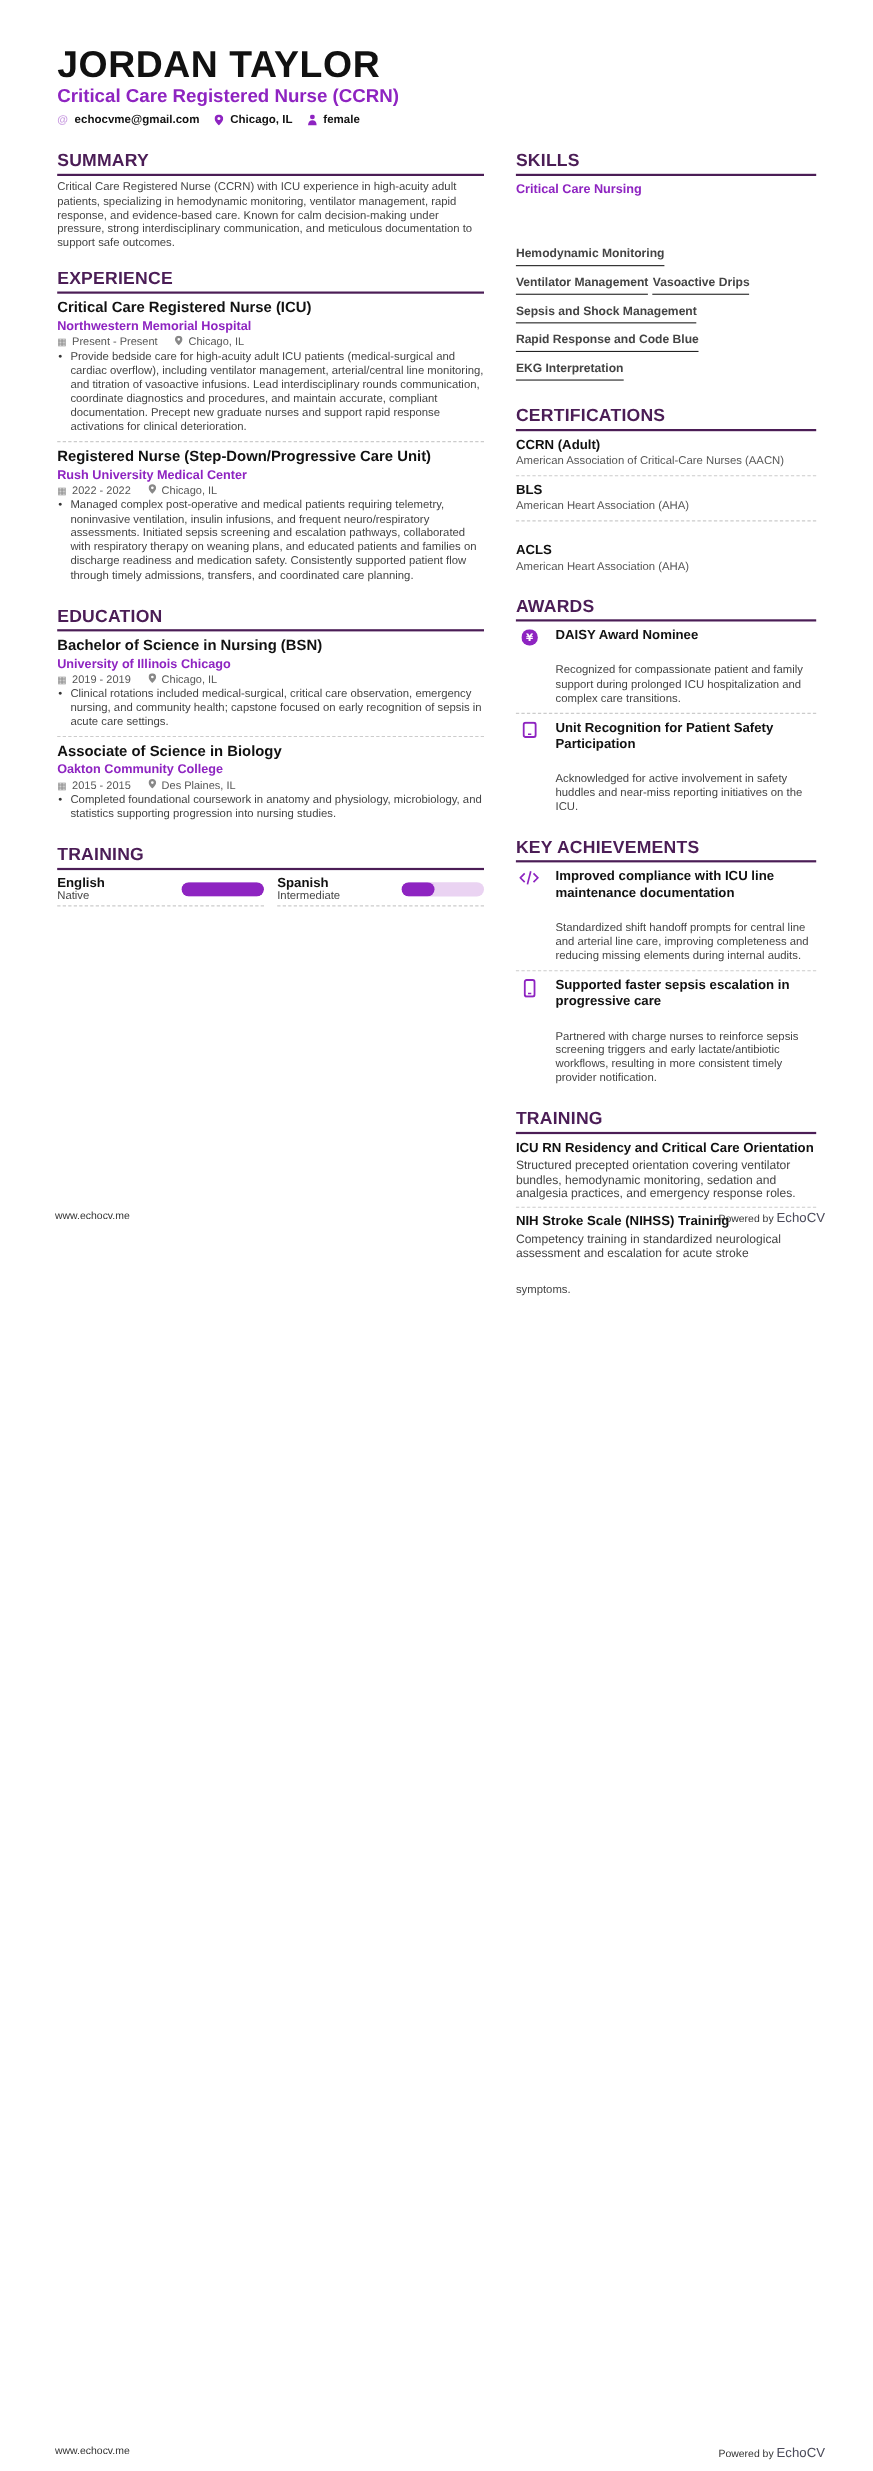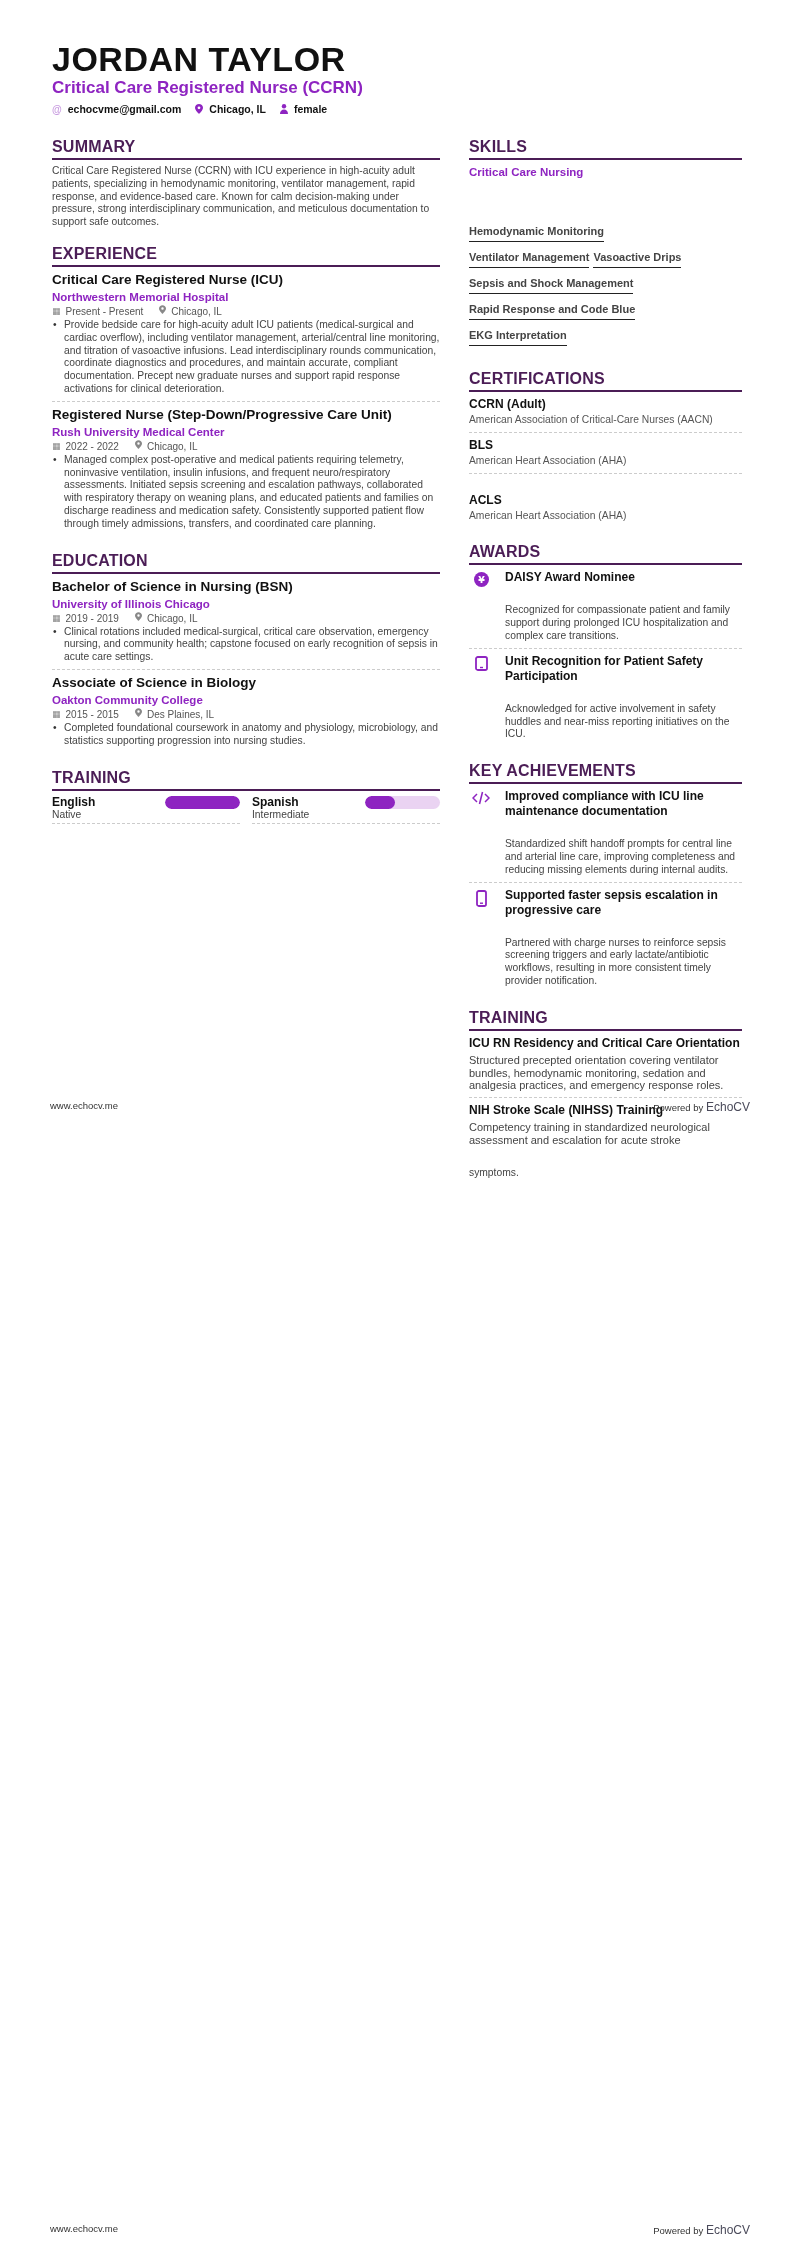--- a/index.html
+++ b/index.html
@@ -27,21 +27,21 @@
   .entry-title { font-size: 13.5px; font-weight: 700; color: #111; line-height: 16px; }
   .entry-org { font-size: 11.5px; font-weight: 700; color: #8e24c1; line-height: 15px; margin-top: 2px; }
   .meta { display: flex; gap: 16px; font-size: 10px; color: #555; line-height: 13px; }
   .meta span.m { display: inline-flex; align-items: center; gap: 5px; }
   .meta .mi { color: #888; font-size: 9px; }
   .bullets { list-style: none; margin-top: 1px; }
   .bullets li { position: relative; padding-left: 12px; font-size: 10.3px; color: #444; line-height: 12.8px; }
   .bullets li::before { content: "•"; position: absolute; left: 1px; top: 0; color: #333; }
 
   .lang-row { display: flex; gap: 12px; }
-  .lang { flex: 1; display: flex; justify-content: space-between; align-items: flex-start; border-bottom: 1px dashed #ccc; padding-bottom: 2px; }
+  .lang { flex: 1; display: flex; justify-content: space-between; align-items: center; border-bottom: 1px dashed #ccc; padding-bottom: 2px; }
   .lang-name { font-size: 12px; font-weight: 700; color: #111; line-height: 13px; }
   .lang-level { font-size: 10.3px; color: #444; line-height: 12px; }
   .bar { width: 75px; height: 13px; border-radius: 7px; background: #ead3f2; overflow: hidden; }
   .bar-fill { height: 100%; background: #8e24c1; border-radius: 7px; }
 
   .skill-main { font-size: 11.5px; font-weight: 700; color: #8e24c1; line-height: 14px; }
   .skills-wrap { display: flex; flex-wrap: wrap; column-gap: 4px; margin-top: 45px; }
   .skill { font-size: 11px; font-weight: 700; color: #444; line-height: 14px; padding-bottom: 3px; border-bottom: 1.5px solid #222; margin-bottom: 8px; }
 
   .cert { padding-bottom: 5px; margin-bottom: 5px; border-bottom: 1px dashed #ccc; }

